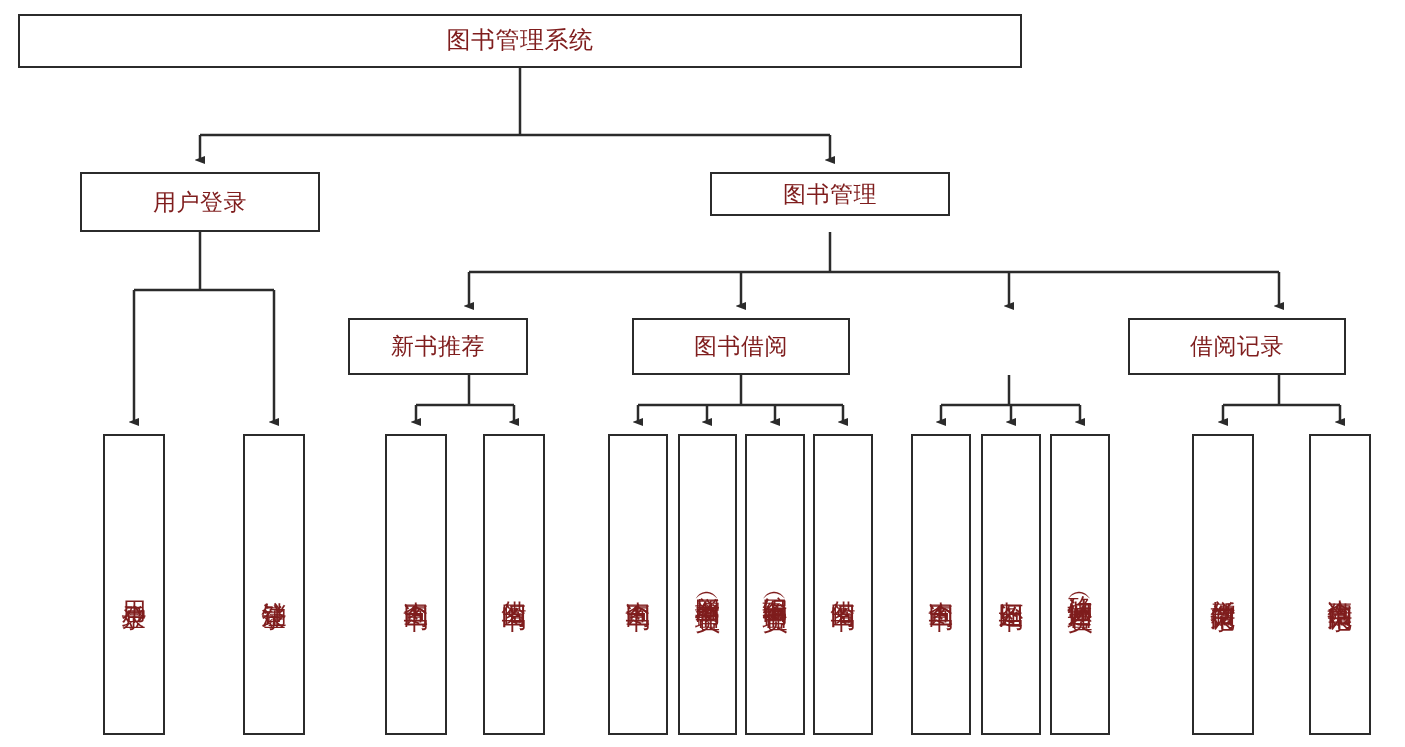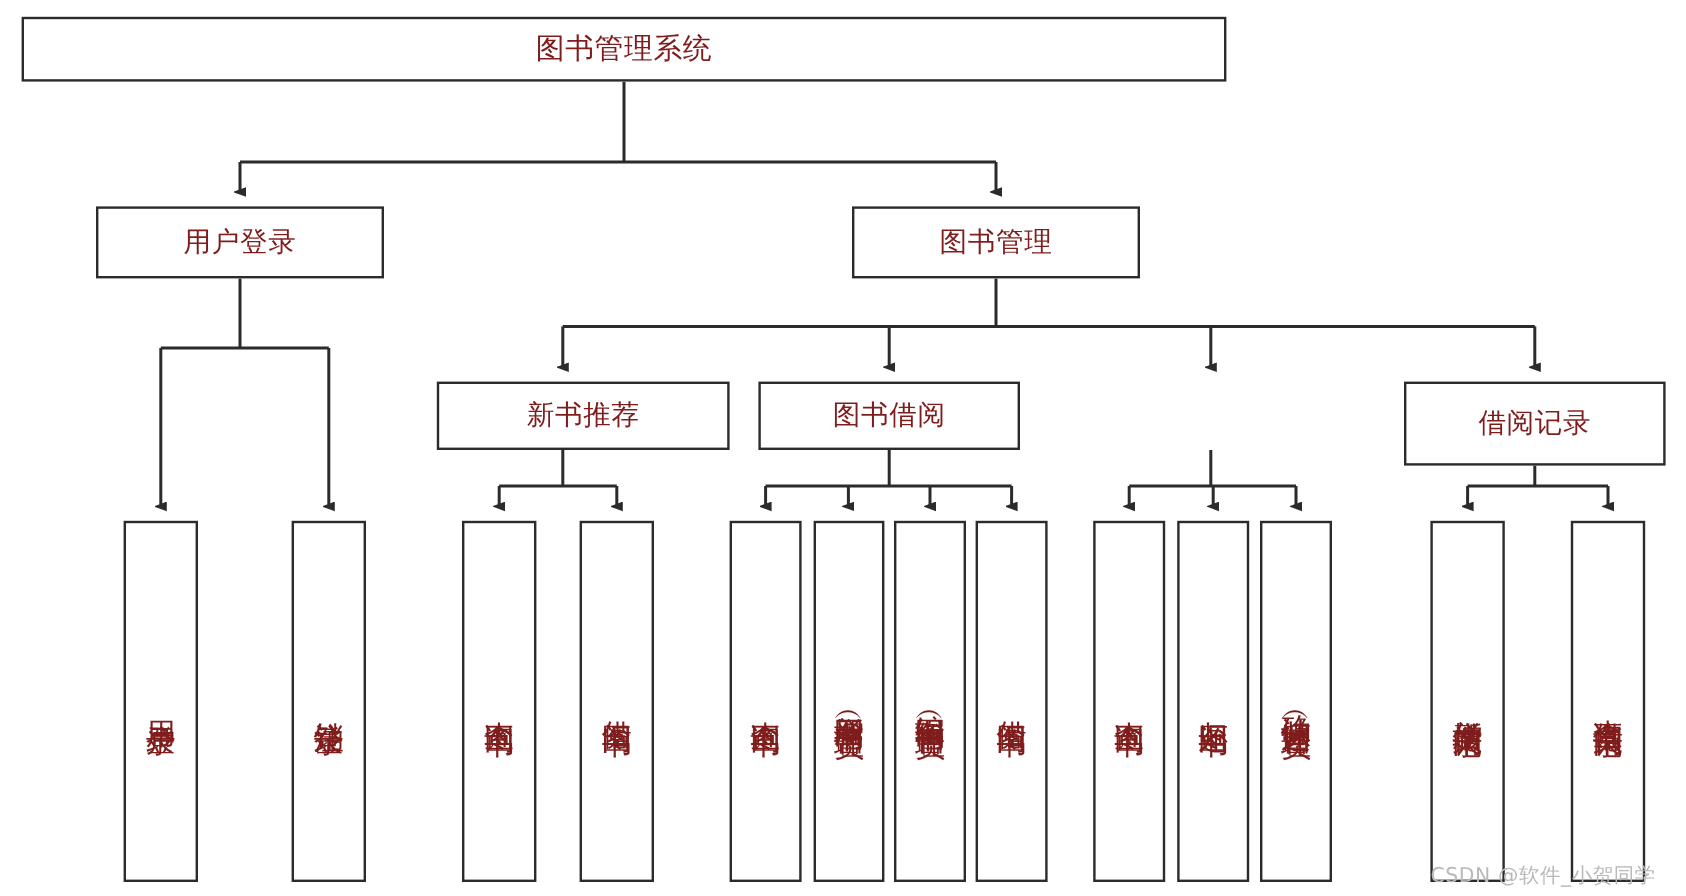--- a/index.html
+++ b/index.html
@@ -136,31 +136,31 @@
     </g>
   </svg>
 
   <div class="node horiz" id="root-node" style="left: 18px; top: 14px; width: 1004px; height: 54px;">
     <span class="label">图书管理系统</span>
   </div>
 
   <div class="node horiz" style="left: 80px; top: 172px; width: 240px; height: 60px;">
     <span class="label">用户登录</span>
   </div>
-  <div class="node horiz" style="left: 710px; top: 172px; width: 240px; height: 60px;">
+  <div class="node horiz" style="left: 710px; top: 172px; width: 240px; height: 44px;">
     <span class="label">图书管理</span>
   </div>
 
-  <div class="node horiz" style="left: 364px; top: 318px; width: 244px; height: 57px;">
+  <div class="node horiz" style="left: 348px; top: 318px; width: 180px; height: 57px;">
     <span class="label">新书推荐</span>
   </div>
   <div class="node horiz" style="left: 632px; top: 318px; width: 218px; height: 57px;">
     <span class="label">图书借阅</span>
   </div>
-  <div class="node horiz" style="left: 1170px; top: 318px; width: 218px; height: 70px;">
+  <div class="node horiz" style="left: 1128px; top: 318px; width: 218px; height: 57px;">
     <span class="label">借阅记录</span>
   </div>
 
   <div class="node vert" style="left: 103px; top: 434px; width: 62px; height: 301px;">
     <span class="label">用户登录</span>
   </div>
   <div class="node vert" style="left: 243px; top: 434px; width: 62px; height: 301px;">
     <span class="label">注销登录</span>
   </div>
   <div class="node vert" style="left: 385px; top: 434px; width: 62px; height: 301px;">
@@ -190,15 +190,14 @@
   <div class="node vert" style="left: 1050px; top: 434px; width: 60px; height: 301px;">
     <span class="label">确认归还（管理员）</span>
   </div>
   <div class="node vert" style="left: 1192px; top: 434px; width: 62px; height: 301px;">
     <span class="label">新增借阅记录</span>
   </div>
   <div class="node vert" style="left: 1309px; top: 434px; width: 62px; height: 301px;">
     <span class="label">查询借阅记录</span>
   </div>
 
-  <div class="watermark" id="wm" style="left: 1192px; top: 718px;">CSDN @软件_小贺同学</div>
 
 </div>
 
 </body></html>

